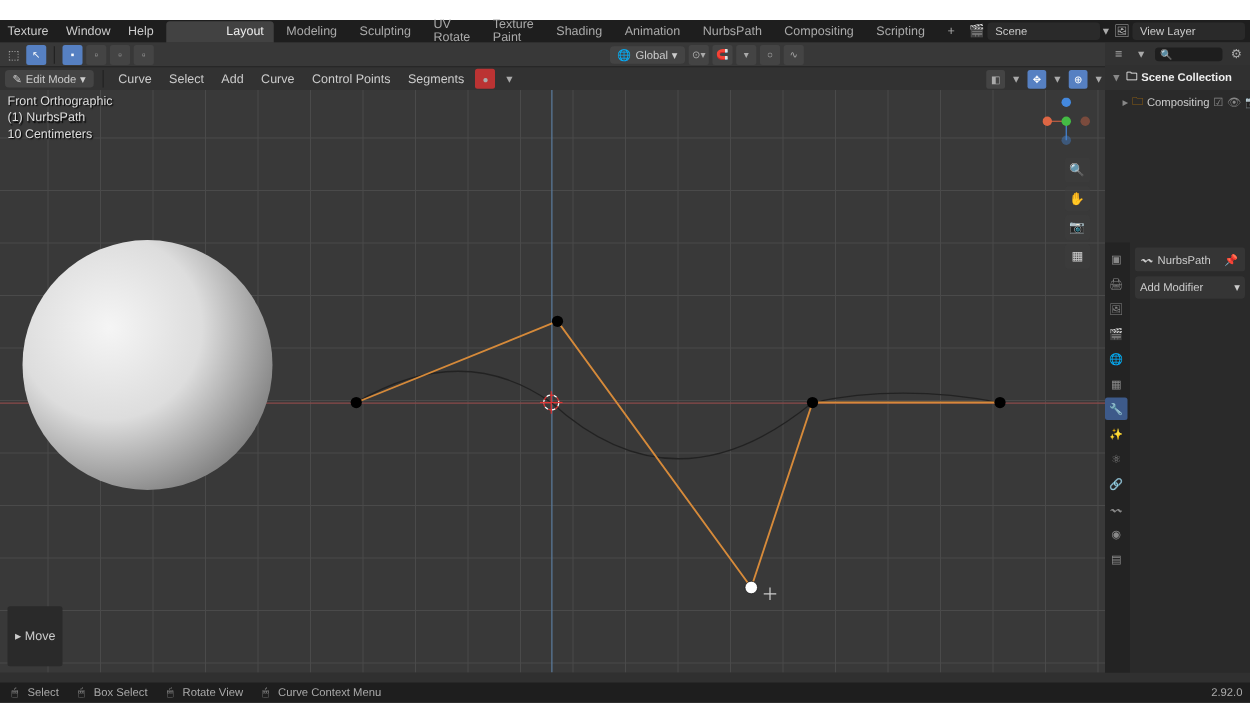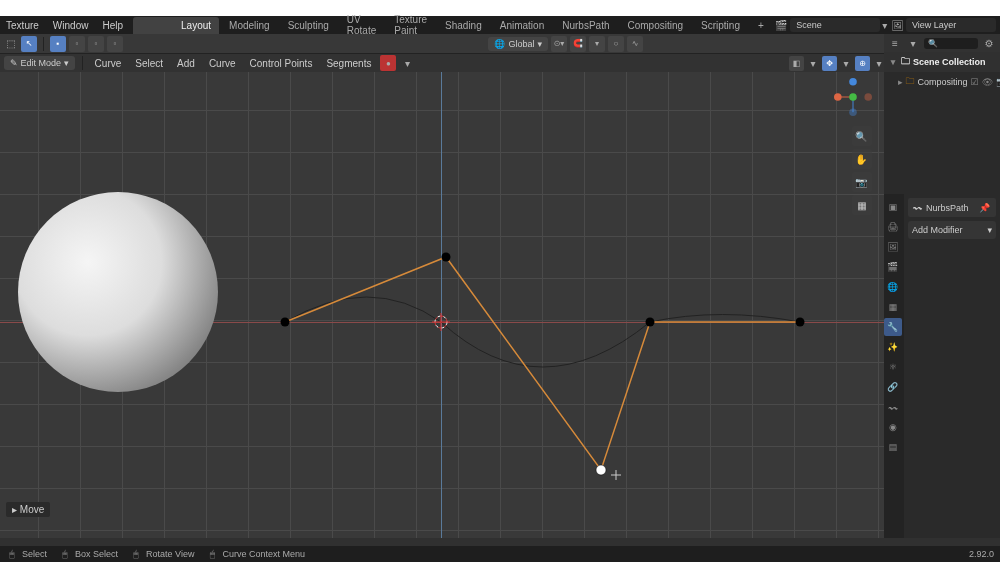--- a/index.html
+++ b/index.html
@@ -47,21 +47,21 @@
 .smooth-line { stroke: #222; stroke-width: 1; fill: none; }
 .cursor3d { }
 
 .view-info { position: absolute; top: 3px; left: 6px; font-size: 10px; color: #ddd; line-height: 13px; text-shadow: 1px 1px 1px #000; }
 .view-info div { white-space: pre; }
 
 .gizmo { position: absolute; top: 6px; right: 12px; width: 38px; height: 38px; }
 .side-tools { position: absolute; top: 54px; right: 12px; display: flex; flex-direction: column; gap: 3px; }
 .side-tool { width: 20px; height: 20px; background: #3e3e3e88; border-radius: 3px; display: flex; align-items: center; justify-content: center; cursor: pointer; color: #ccc; font-size: 10px; }
 
-.move-hint { position: absolute; bottom: 21px; left: 6px; background: #2a2a2a; padding: 2px 6px; border-radius: 2px; font-size: 10px; }
+.move-hint { position: absolute; bottom: 5px; left: 6px; background: #2a2a2a; padding: 18px 6px; border-radius: 2px; font-size: 10px; }
 
 .right-panel { position: absolute; top: 34px; right: 0; width: 116px; bottom: 24px; background: #2a2a2a; display: flex; flex-direction: column; }
 .outliner { height: 160px; background: #2a2a2a; }
 .outliner-head { height: 18px; background: #323232; display: flex; align-items: center; padding: 0 4px; gap: 4px; }
 .outliner-search { flex: 1; background: #1e1e1e; border-radius: 3px; padding: 1px 4px; font-size: 8px; color: #888; }
 .outliner-row { display: flex; align-items: center; padding: 2px 4px; gap: 3px; font-size: 9px; cursor: pointer; }
 .outliner-row.bold { font-weight: bold; color: #eee; background: #303030; }
 .outliner-row .tree-icon { width: 10px; text-align: center; color: #888; }
 .row-icons { margin-left: auto; display: flex; gap: 3px; color: #888; }
 
@@ -196,20 +196,25 @@
         <circle r="6" fill="none" stroke="#d33" stroke-width="1" stroke-dasharray="3 3" stroke-dashoffset="3"></circle>
         <line x1="-9" y1="0" x2="9" y2="0" stroke="#d33"></line>
         <line x1="0" y1="-9" x2="0" y2="9" stroke="#d33"></line>
       </g>
       <g transform="translate(616,403)">
         <line x1="-5" y1="0" x2="5" y2="0" stroke="#ccc"></line>
         <line x1="0" y1="-5" x2="0" y2="5" stroke="#ccc"></line>
       </g>
     </svg>
 
+    <div class="view-info">
+      <div>Front Orthographic</div>
+      <div>(1) NurbsPath</div>
+      <div>10 Centimeters</div>
+    </div>
 
     <svg class="gizmo" viewBox="0 0 40 40">
       <line x1="20" y1="20" x2="4" y2="20" stroke="#d64"></line>
       <line x1="20" y1="20" x2="20" y2="36" stroke="#48d"></line>
       <circle cx="4" cy="20" r="4" fill="#d64"></circle>
       <circle cx="36" cy="20" r="4" fill="#d64" opacity="0.4"></circle>
       <circle cx="20" cy="20" r="4" fill="#4b4"></circle>
       <circle cx="20" cy="36" r="4" fill="#48d" opacity="0.4"></circle>
       <circle cx="20" cy="4" r="4" fill="#48d"></circle>
     </svg>

